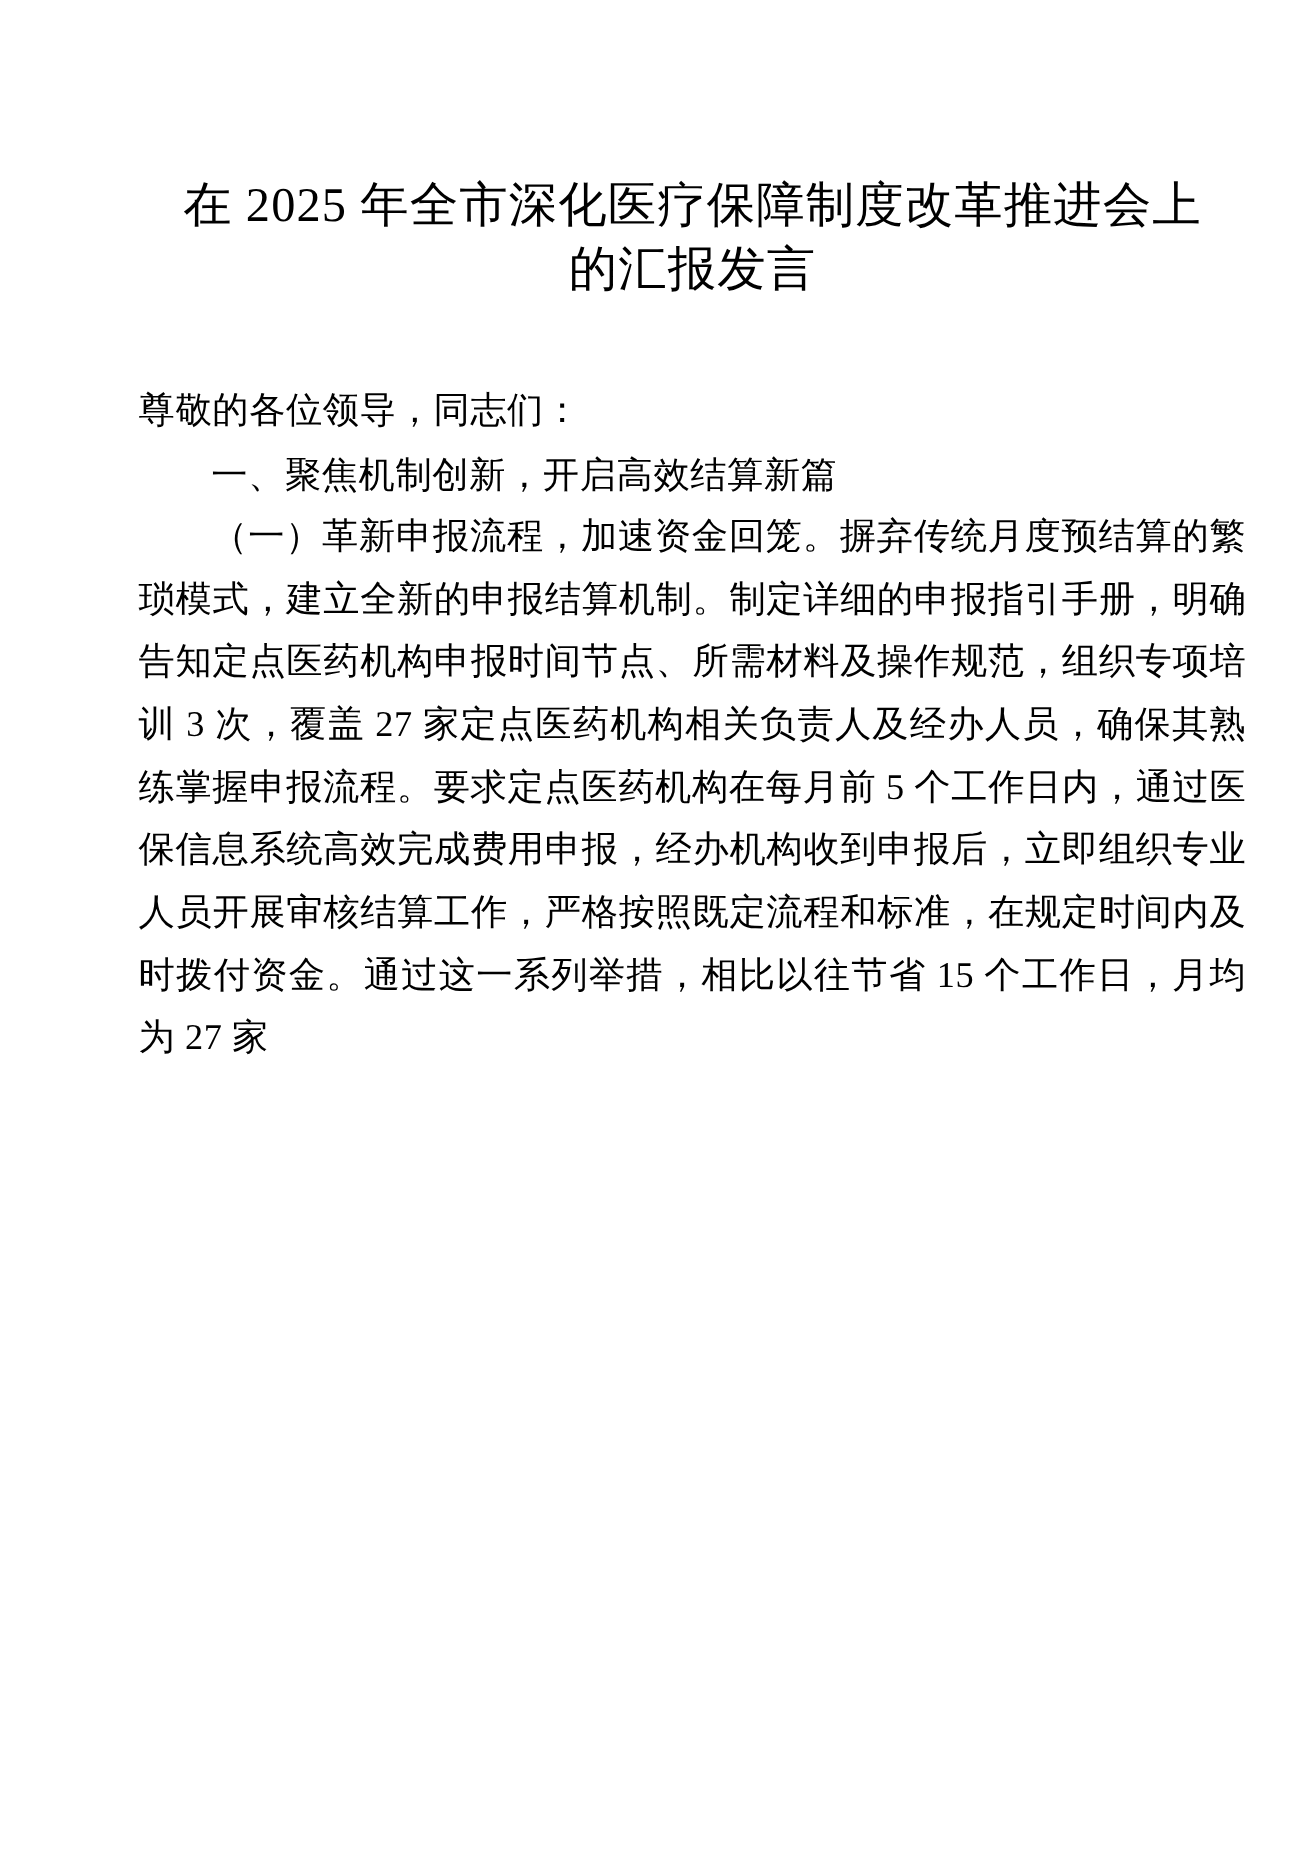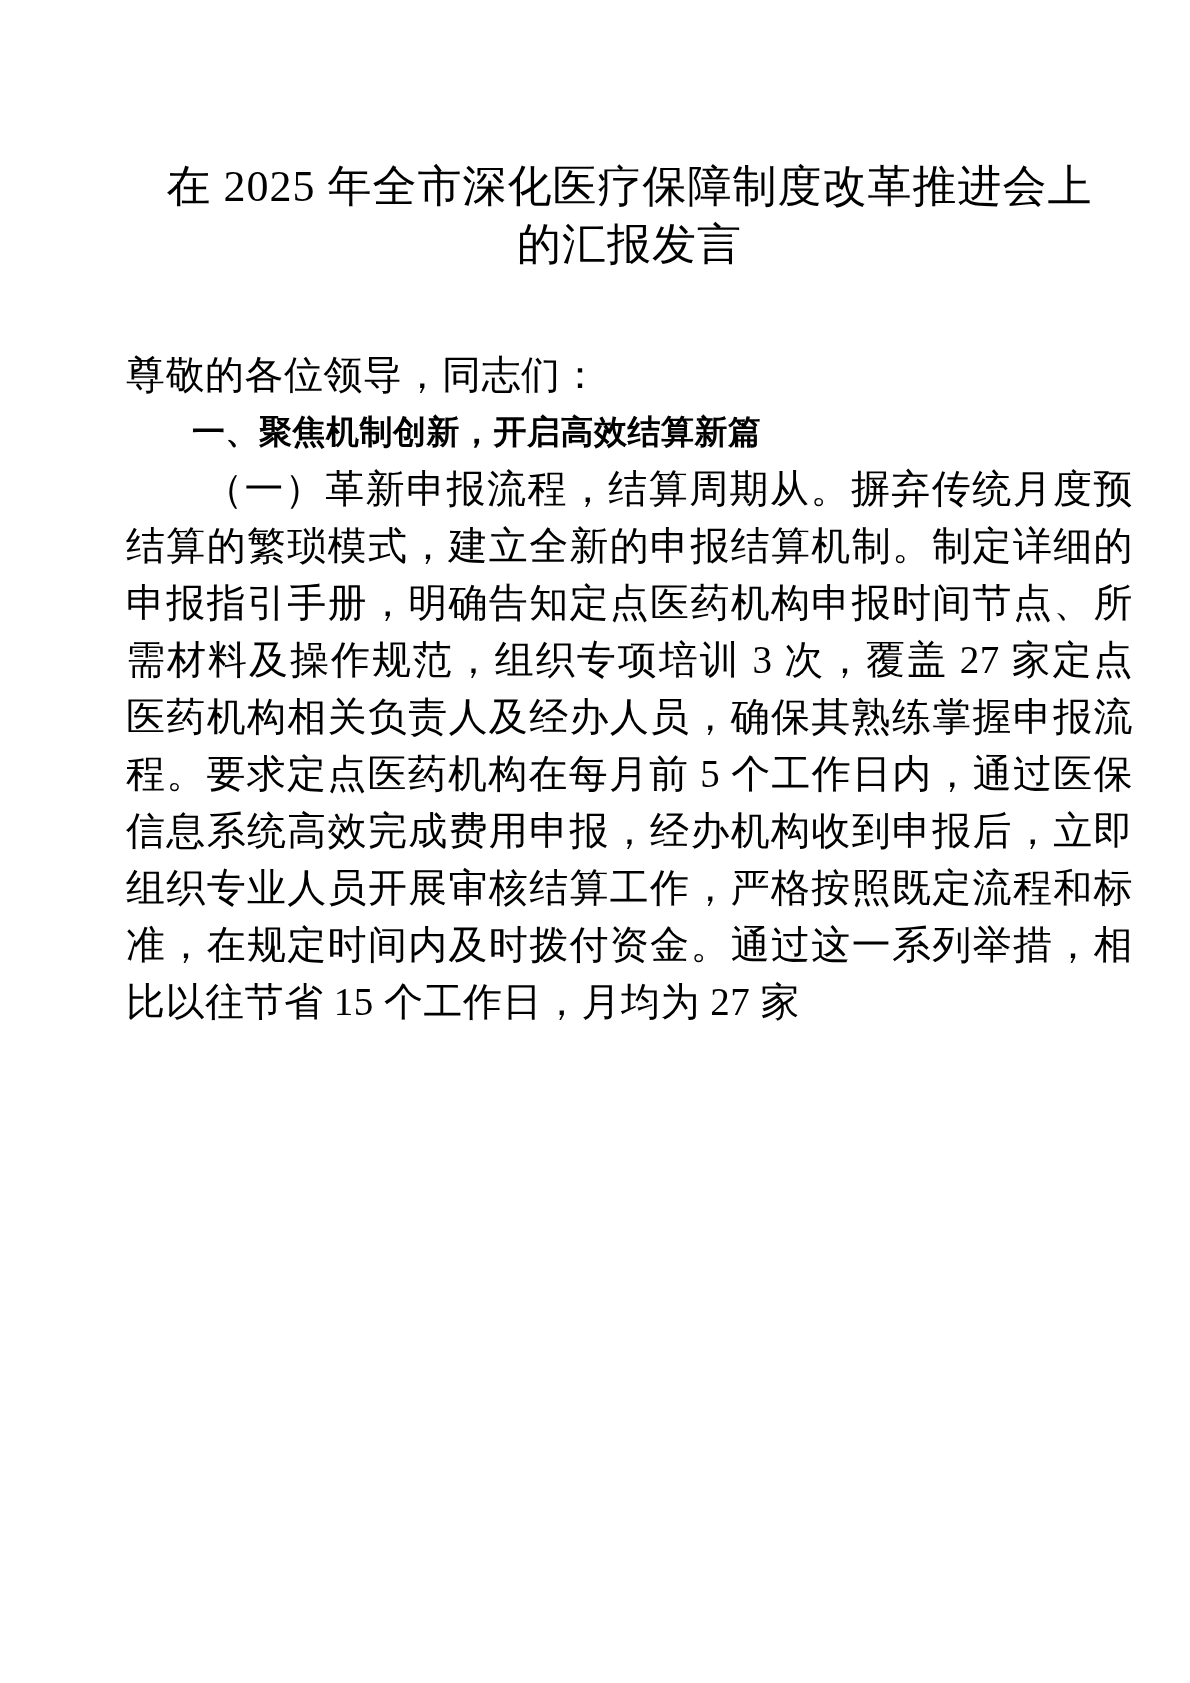--- a/index.html
+++ b/index.html
@@ -24,32 +24,32 @@
     margin: 0 auto 72px auto;
     max-width: 938px;
     font-size: 44px;
     line-height: 58px;
     font-weight: 500;
     text-align: center;
     letter-spacing: 1px;
   }
   p.body {
     margin: 0;
-    font-size: 39px;
+    font-size: 33px;
     line-height: 57px;
     text-align: justify;
     letter-spacing: 0.5px;
   }
   p.indent {
     text-indent: 2em;
   }
   h2.heading {
     margin: 0;
     font-family: "Liberation Sans", "DejaVu Sans", sans-serif;
-    font-weight: 700;
+    font-weight: 400;
     font-size: 33px;
     line-height: 57px;
     text-indent: 2em;
     letter-spacing: 0.5px;
   }
   .lead {
     
     font-family: "Liberation Serif", "DejaVu Serif", serif;
   }
 </style>
@@ -58,15 +58,15 @@
 
 <div class="page">
 
   <h1 class="title">在 2025 年全市深化医疗保障制度改革推进会上的汇报发言</h1>
 
   <p class="body">尊敬的各位领导，同志们：</p>
 
 
   <h2 class="heading">一、聚焦机制创新，开启高效结算新篇</h2>
 
-  <p class="body indent"><span class="lead">（一）革新申报流程，结算周期从。</span><span>摒弃传统月度预结算的繁琐模式，建立全新的申报结算机制。制定详细的申报指引手册，明确告知定点医药机构申报时间节点、所需材料及操作规范，组织专项培训 3 次，覆盖 27 家定点医药机构相关负责人及经办人员，确保其熟练掌握申报流程。要求定点医药机构在每月前 5 个工作日内，通过医保信息系统高效完成费用申报，经办机构收到申报后，立即组织专业人员开展审核结算工作，严格按照既定流程和标准，在规定时间内及时拨付资金。通过这一系列举措，相比以往节省 15 个工作日，月均为 27 家</span></p>
+  <p class="body indent"><span class="lead">（一）革新申报流程，加速资金回笼。</span><span>摒弃传统月度预结算的繁琐模式，建立全新的申报结算机制。制定详细的申报指引手册，明确告知定点医药机构申报时间节点、所需材料及操作规范，组织专项培训 3 次，覆盖 27 家定点医药机构相关负责人及经办人员，确保其熟练掌握申报流程。要求定点医药机构在每月前 5 个工作日内，通过医保信息系统高效完成费用申报，经办机构收到申报后，立即组织专业人员开展审核结算工作，严格按照既定流程和标准，在规定时间内及时拨付资金。通过这一系列举措，相比以往节省 15 个工作日，月均为 27 家</span></p>
 
 </div>
 
 </body></html>

